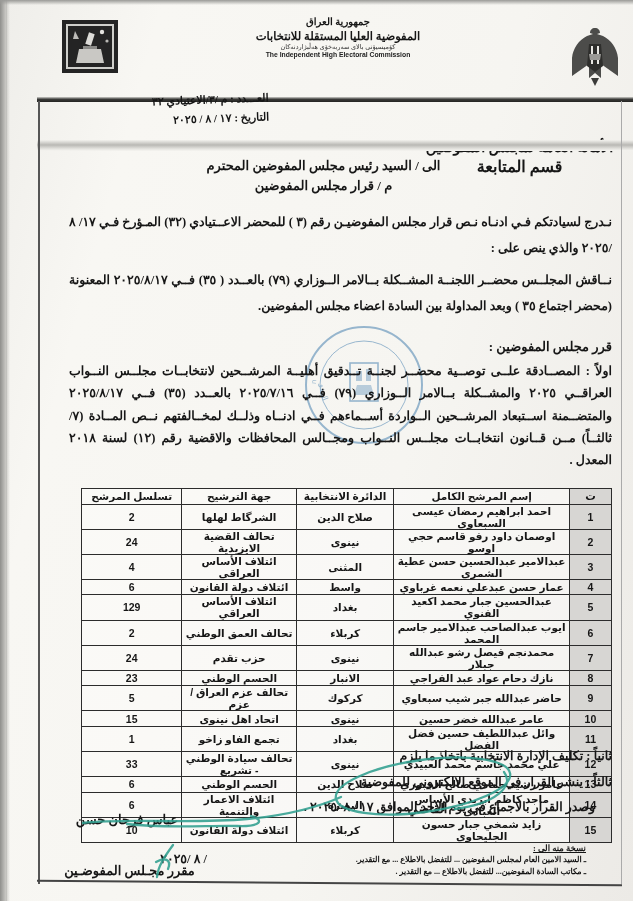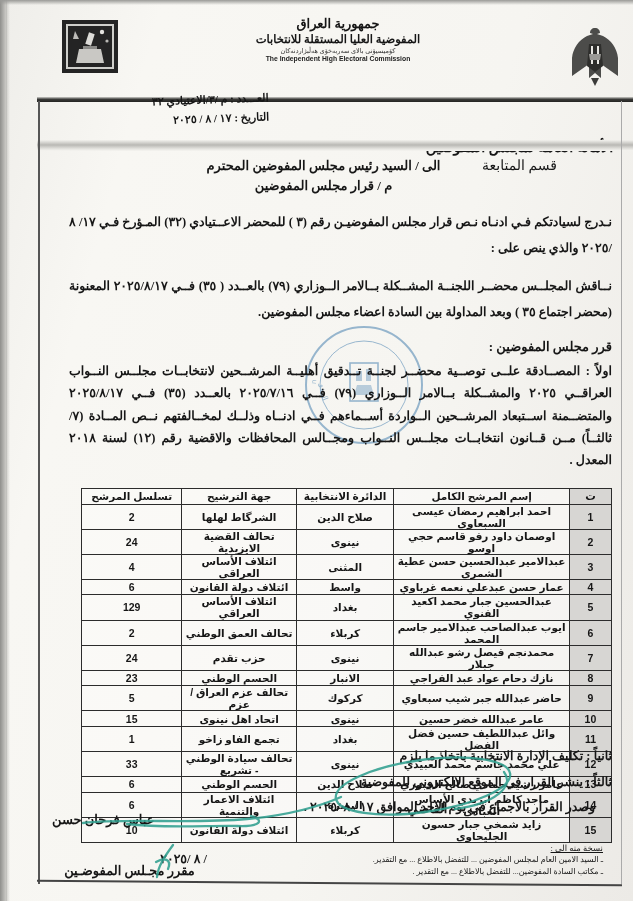--- a/index.html
+++ b/index.html
@@ -15,57 +15,57 @@
   
   .frame-left{left:31px;top:101px;width:1.5px;height:783px;background:#555;}
   .frame-right{left:614px;top:101px;width:1px;height:783px;background:#aaa;}
   .frame-bottom{left:30px;top:882px;width:585px;height:1.5px;background:#444;transform:rotate(0.45deg);}
   .rule-thick{left:30px;top:97px;width:603px;height:5px;
     background:linear-gradient(180deg,#cfcfcb 0%,#3a3a38 45%,#242422 100%);}
   .rule-gray{left:30px;top:140px;width:603px;height:11px;
     background:linear-gradient(180deg,#f2f1ed,#b9b8b4 45%,#e4e3df 80%,#f6f5f1);}
   
   .hdr-center{left:216px;top:16px;width:230px;text-align:center;line-height:1.25;}
-  .hdr-center .l1{font-size:13px;font-weight:bold;letter-spacing:.5px;}
+  .hdr-center .l1{font-size:10px;font-weight:bold;letter-spacing:.5px;}
   .hdr-center .l2{font-size:11.5px;font-weight:bold;}
   .hdr-center .l3{font-size:6.5px;color:#333;}
   .hdr-center .l4{font-size:6.8px;font-weight:bold;font-family:"Liberation Sans","DejaVu Sans",sans-serif;color:#222;}
   .secretariat{left:400px;top:103px;width:225px;text-align:center;}
   .secretariat .t{font-size:14.5px;font-weight:bold;margin-top:36px;}
-  .secretariat .d{font-size:14px;font-weight:normal;margin-top:1px;}
+  .secretariat .d{font-size:16px;font-weight:bold;margin-top:1px;}
   .numdate{left:52px;top:92px;width:210px;text-align:right;transform:rotate(-2deg);
     font-size:11px;font-weight:bold;line-height:1.75;}
   
   .addressee{left:0;top:156px;width:633px;text-align:center;font-size:13px;font-weight:bold;line-height:1.55;}
   .para{right:21px;left:62px;text-align:justify;text-align-last:auto;font-size:12.5px;
     font-weight:bold;line-height:2.05;z-index:2;}
   .p1{top:210px;}
-  .p2{top:274px;}
+  .p2{top:268px;}
   .decided{right:21px;top:339px;font-size:13px;font-weight:bold;z-index:2;}
   .first-item{top:360px;line-height:1.78;}
   .second{right:21px;top:748px;font-size:12.5px;font-weight:bold;z-index:2;}
   .third{right:21px;top:774px;font-size:12.5px;font-weight:bold;z-index:2;}
   .closing{right:38px;top:799px;font-size:12.5px;font-weight:bold;z-index:2;}
   
   table.cand{position:absolute;right:21px;top:488px;width:531px;border-collapse:collapse;
     font-family:"Liberation Sans","DejaVu Sans",sans-serif;font-size:10.5px;font-weight:bold;
     z-index:2;background:rgba(255,255,255,.35);}
   table.cand th,table.cand td{border:1px solid #2c2c2c;padding:0 3px;height:14.5px;
     text-align:center;vertical-align:middle;line-height:1.15;}
   table.cand .c0{width:38px;background:#d7d6d3;}
   table.cand .c1{width:182px;}
   table.cand .c2{width:96px;}
   table.cand .c3{width:115px;}
   table.cand .c4{width:100px;}
   
   .judge{left:383px;top:801px;width:75px;text-align:center;font-size:13px;font-weight:bold;z-index:3;}
-  .sig-name{left:45px;top:812px;width:150px;text-align:left;font-size:13px;font-weight:bold;z-index:3;}
+  .sig-name{left:45px;top:812px;width:150px;text-align:center;font-size:13px;font-weight:bold;z-index:3;}
   .sig-role{left:35px;top:831px;width:175px;text-align:center;font-size:13px;font-weight:bold;z-index:3;margin-top:32px;}
   .sig-date{left:55px;top:851px;width:145px;text-align:right;font-size:12.5px;font-weight:bold;z-index:3;}
-  .copynote{right:30px;top:842px;width:300px;font-size:8px;font-weight:normal;
+  .copynote{right:47px;top:842px;width:300px;font-size:8px;font-weight:bold;
     line-height:1.45;z-index:3;}
   .copynote .h{text-decoration:underline;font-size:8.5px;}
   svg.overlay{position:absolute;left:0;top:0;width:633px;height:901px;z-index:4;pointer-events:none;}
   .stampwrap{left:295px;top:323px;width:124px;height:124px;z-index:1;opacity:.62;}
 </style>
 </head>
 <body>
 
 <div class="paper">
 

